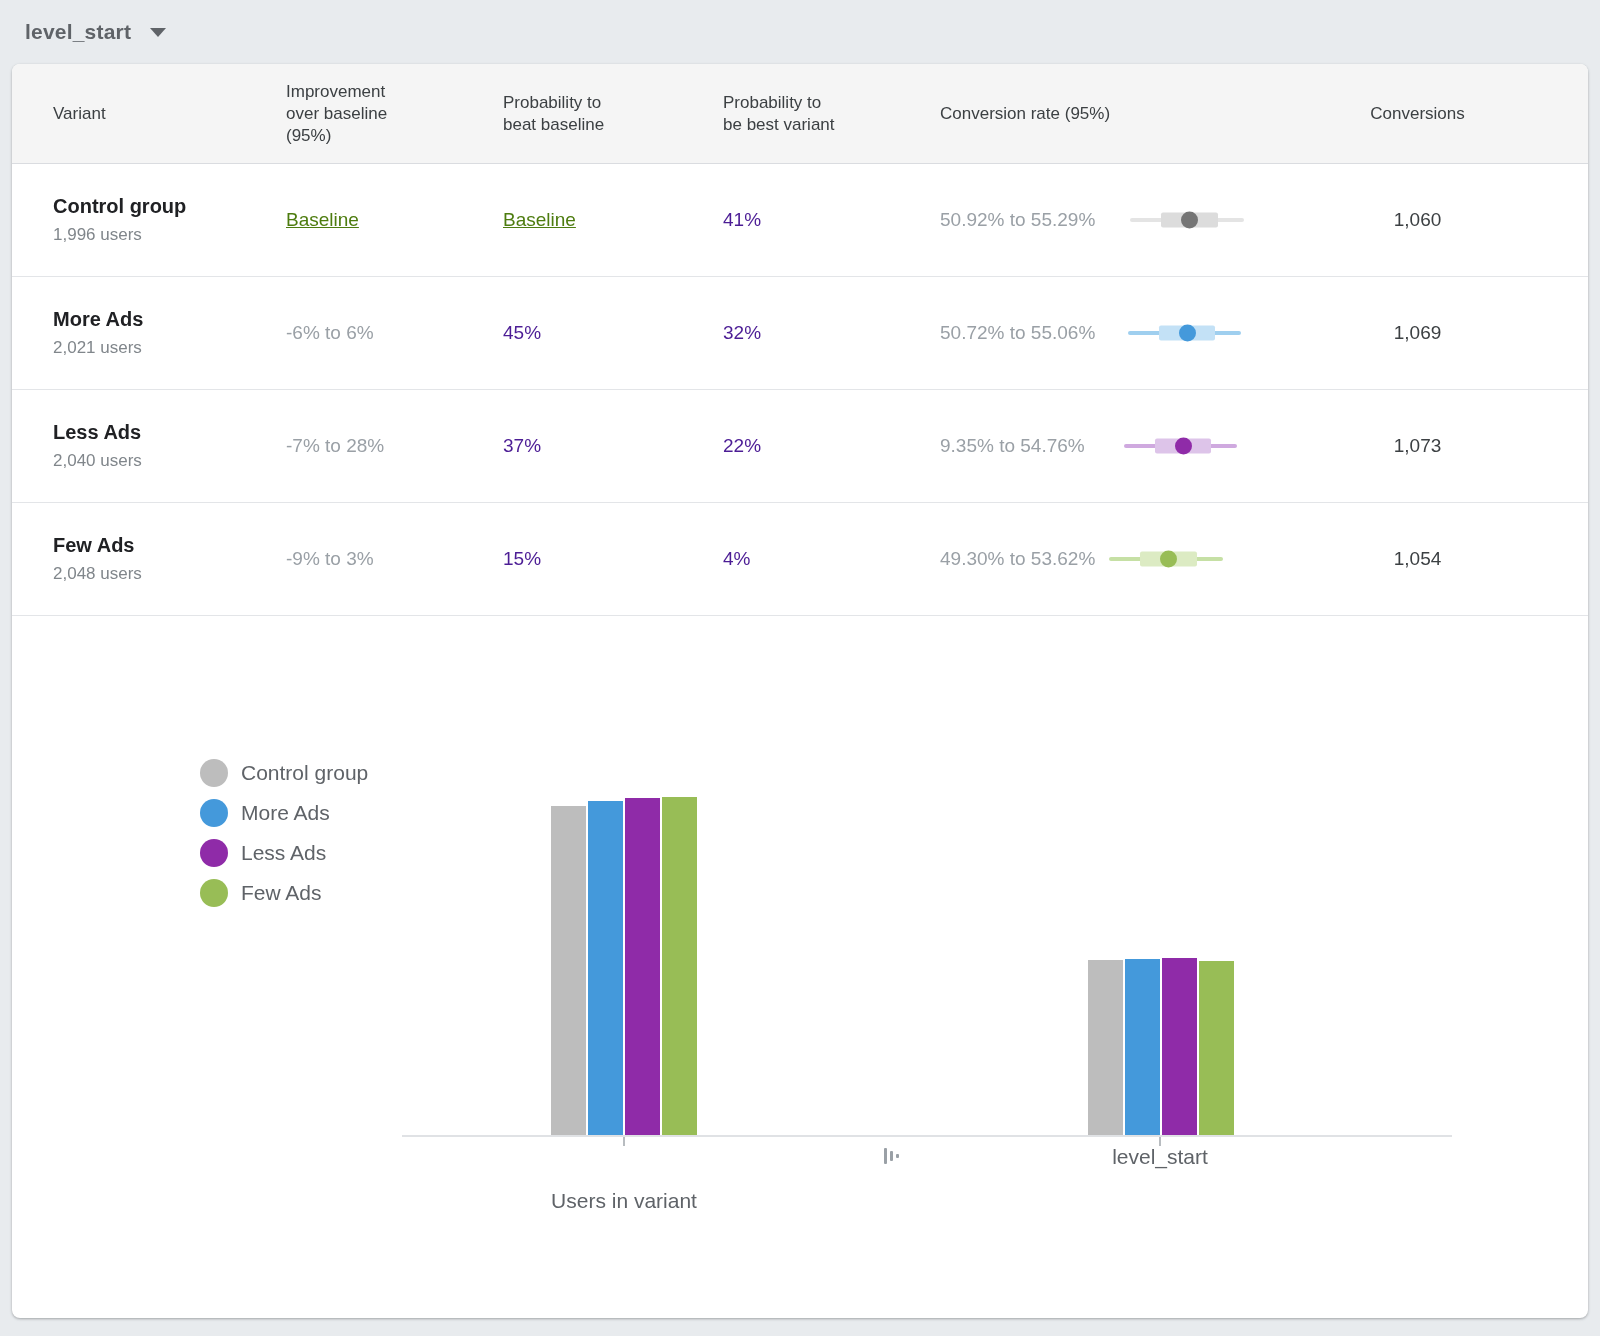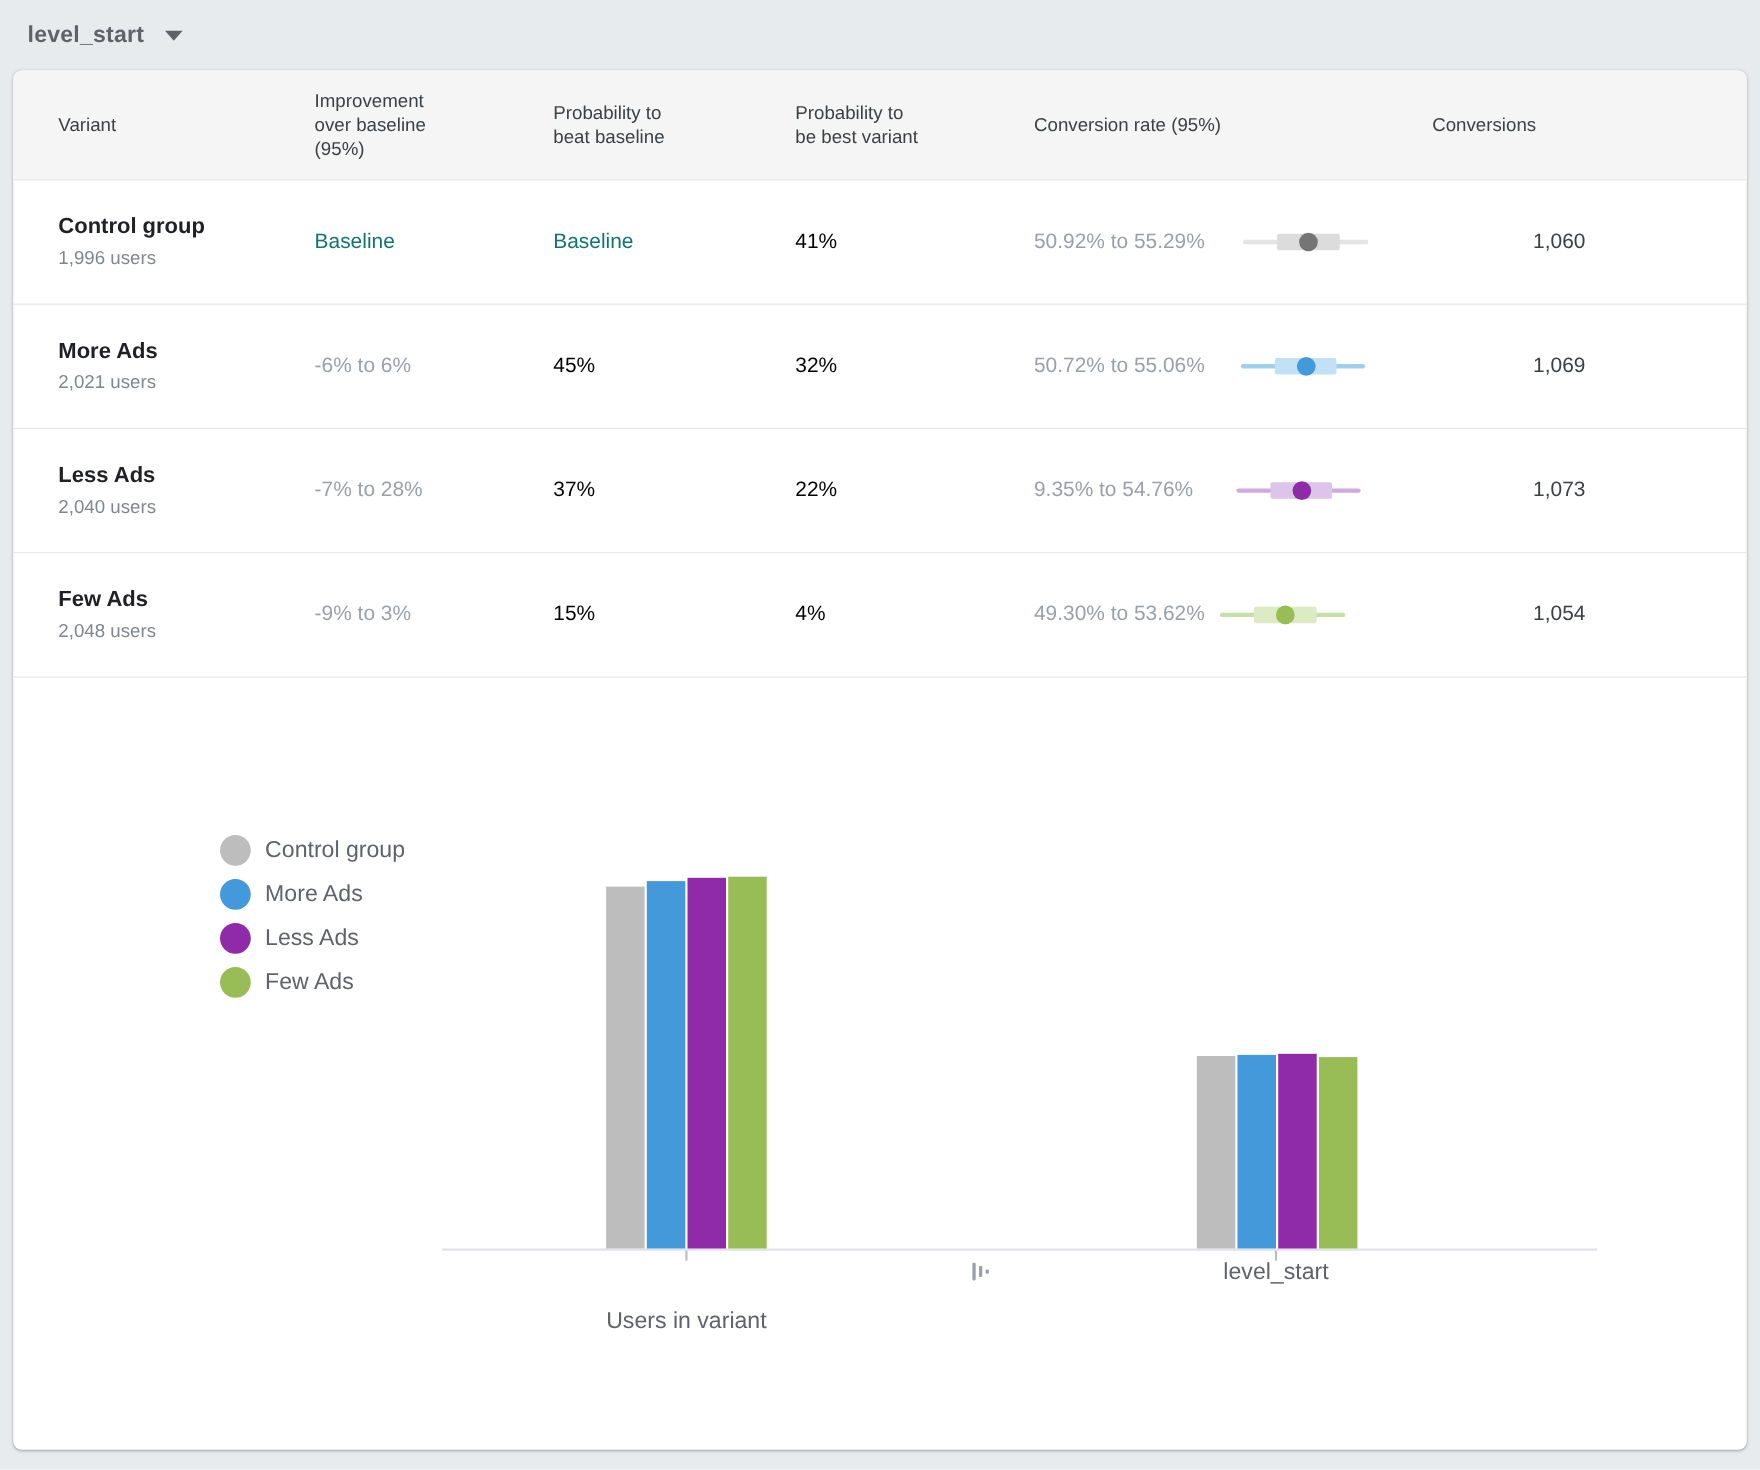--- a/index.html
+++ b/index.html
@@ -30,30 +30,30 @@
     grid-template-columns:233px 217px 220px 217px 164px 198px 1fr;
     padding-left:41px; padding-right:55px; align-items:center;
   }
   .thead {
     height:100px; background:#f5f5f5; border-radius:8px 8px 0 0;
     border-bottom:1px solid #dadce0;
   }
   .th { font-size:17px; line-height:22px; font-weight:500; color:#3c4043; }
   .th.wrap2 { max-width:120px; }
   .th.wrap3 { max-width:125px; }
-  .th.right { text-align:left; }
+  .th.right { text-align:center; }
   .th.span2 { grid-column:5 / span 2; }
 
   .trow { height:113px; border-bottom:1px solid #e3e5e8; }
   .variant-cell { display:flex; flex-direction:column; gap:7px; }
   .variant-name { font-size:20px; font-weight:bold; color:#202124; }
   .variant-users { font-size:17px; color:#80868b; }
-  .val { font-size:19px; color:#000000; }
+  .val { font-size:19px; color:#4c1d95; }
   .val.light { color:#9aa0a6; }
-  .val.muted { color:#0f766e; }
+  .val.muted { color:#4d7c0f;text-decoration:underline; }
   .val.dark { color:#3c4043; }
   .val.right { text-align:center; }
 
   
   .ci-track { position:relative; width:160px; height:20px; }
   .ci-line, .ci-band, .ci-dot { position:absolute; top:50%; transform:translateY(-50%); }
   .ci-line { height:4px; border-radius:2px; }
   .ci-band { height:15px; border-radius:2px; }
   .ci-dot  { width:17px; height:17px; border-radius:50%; }
 

